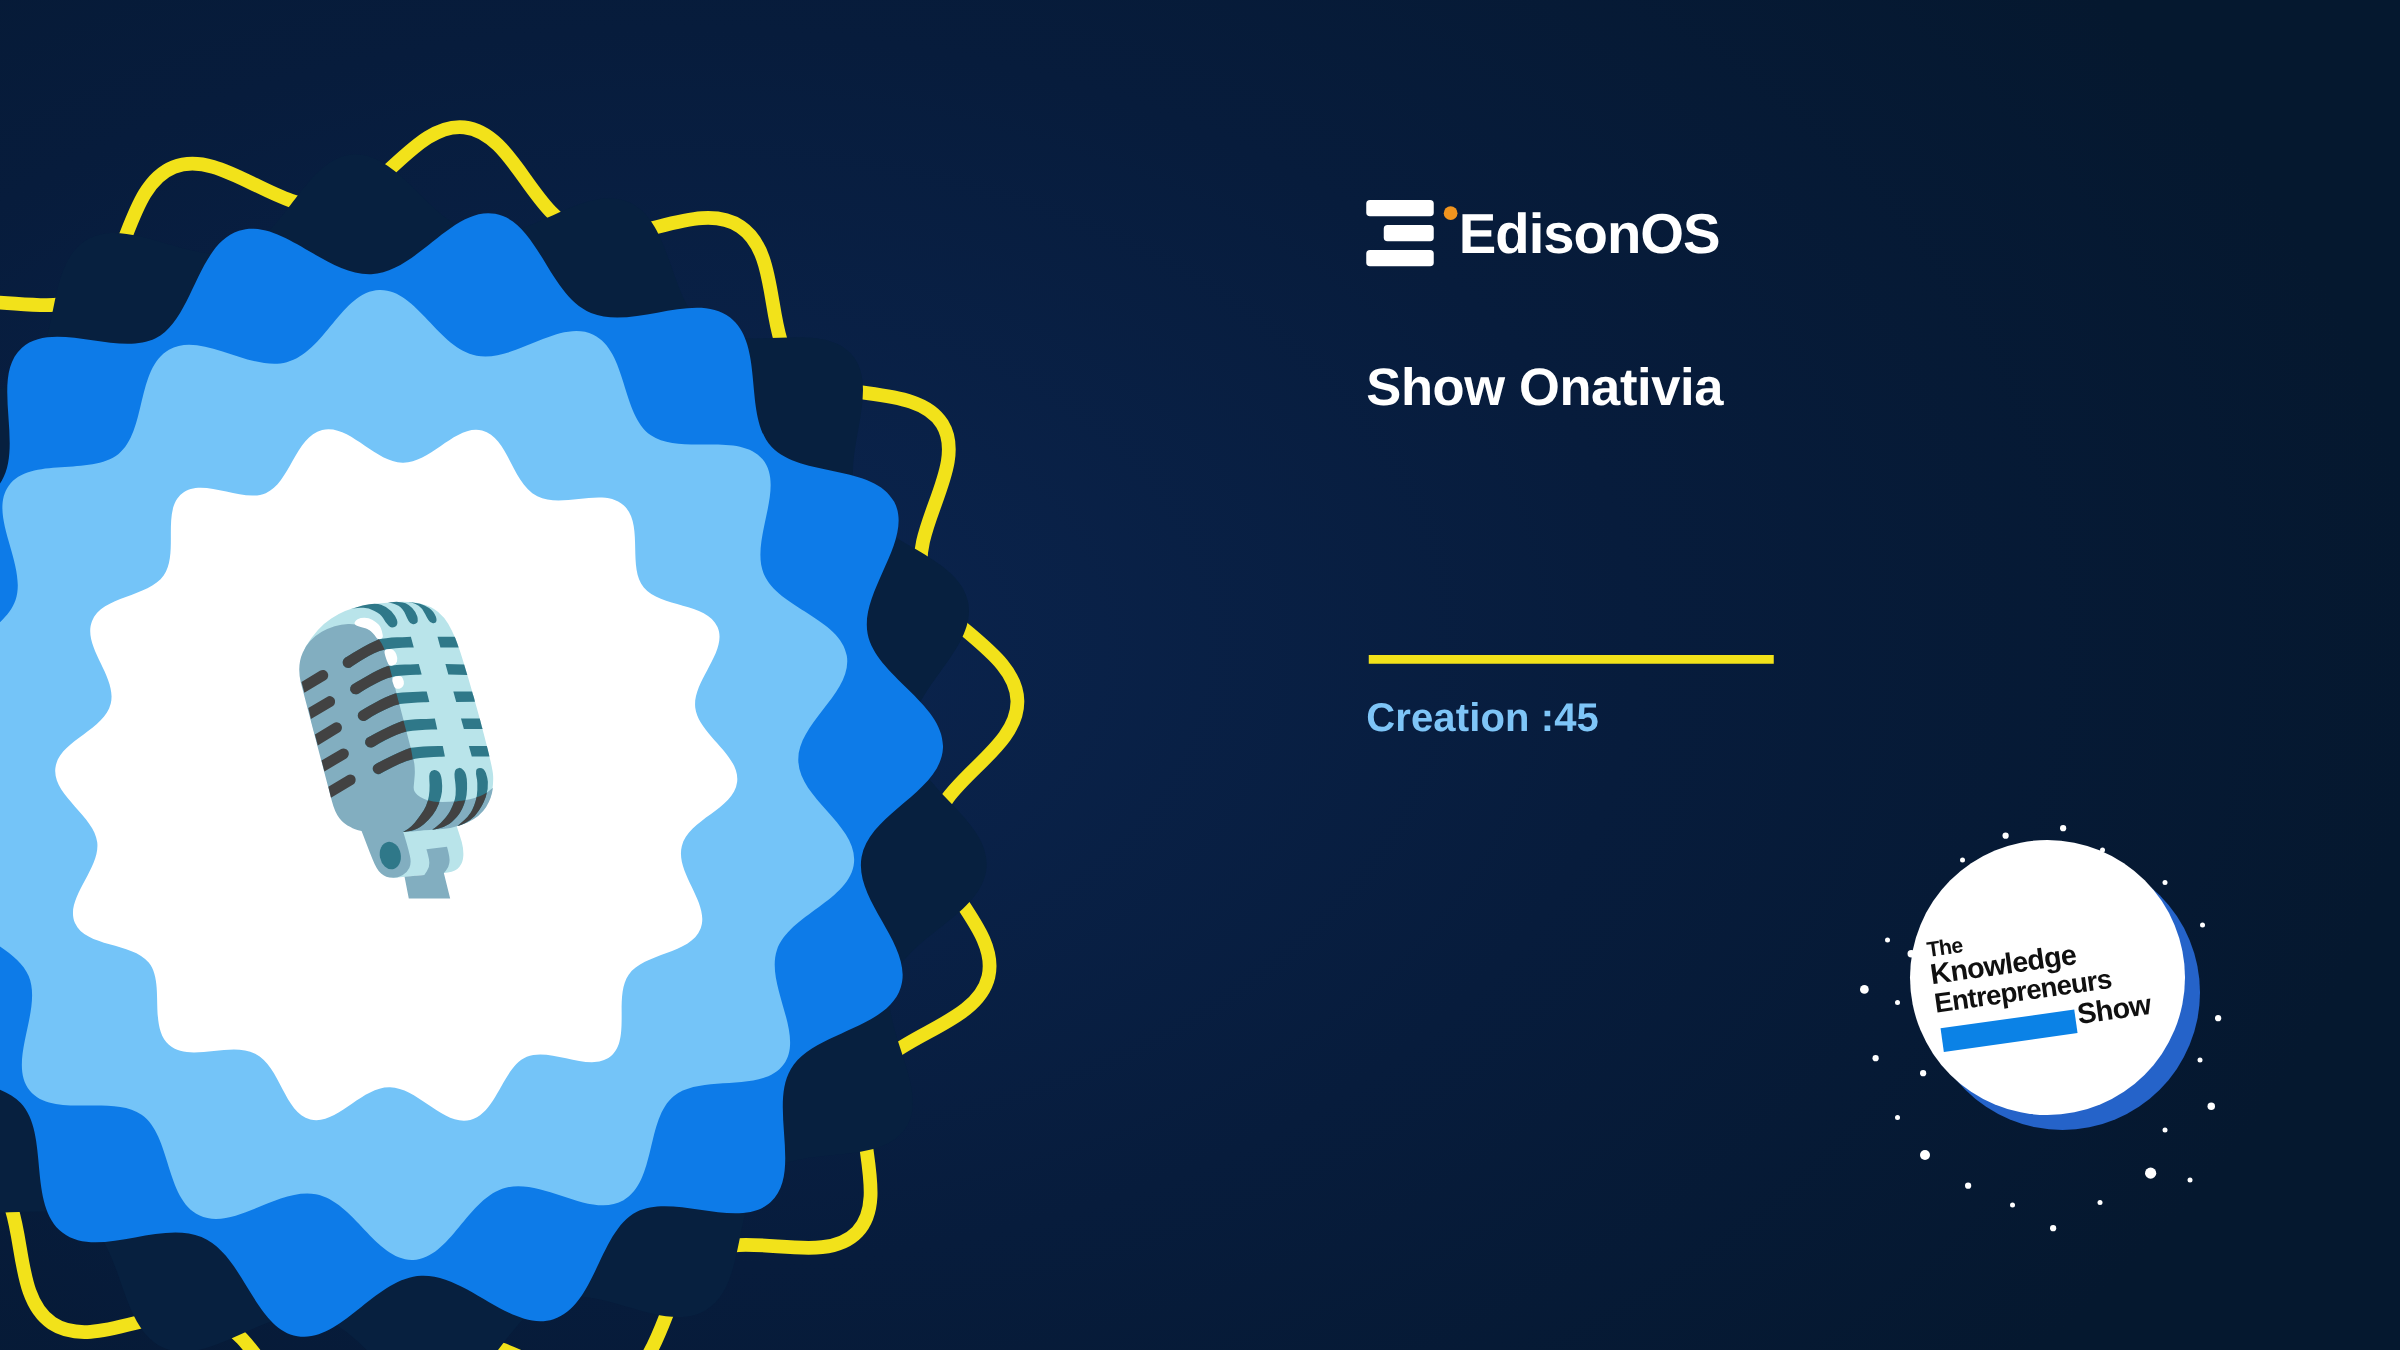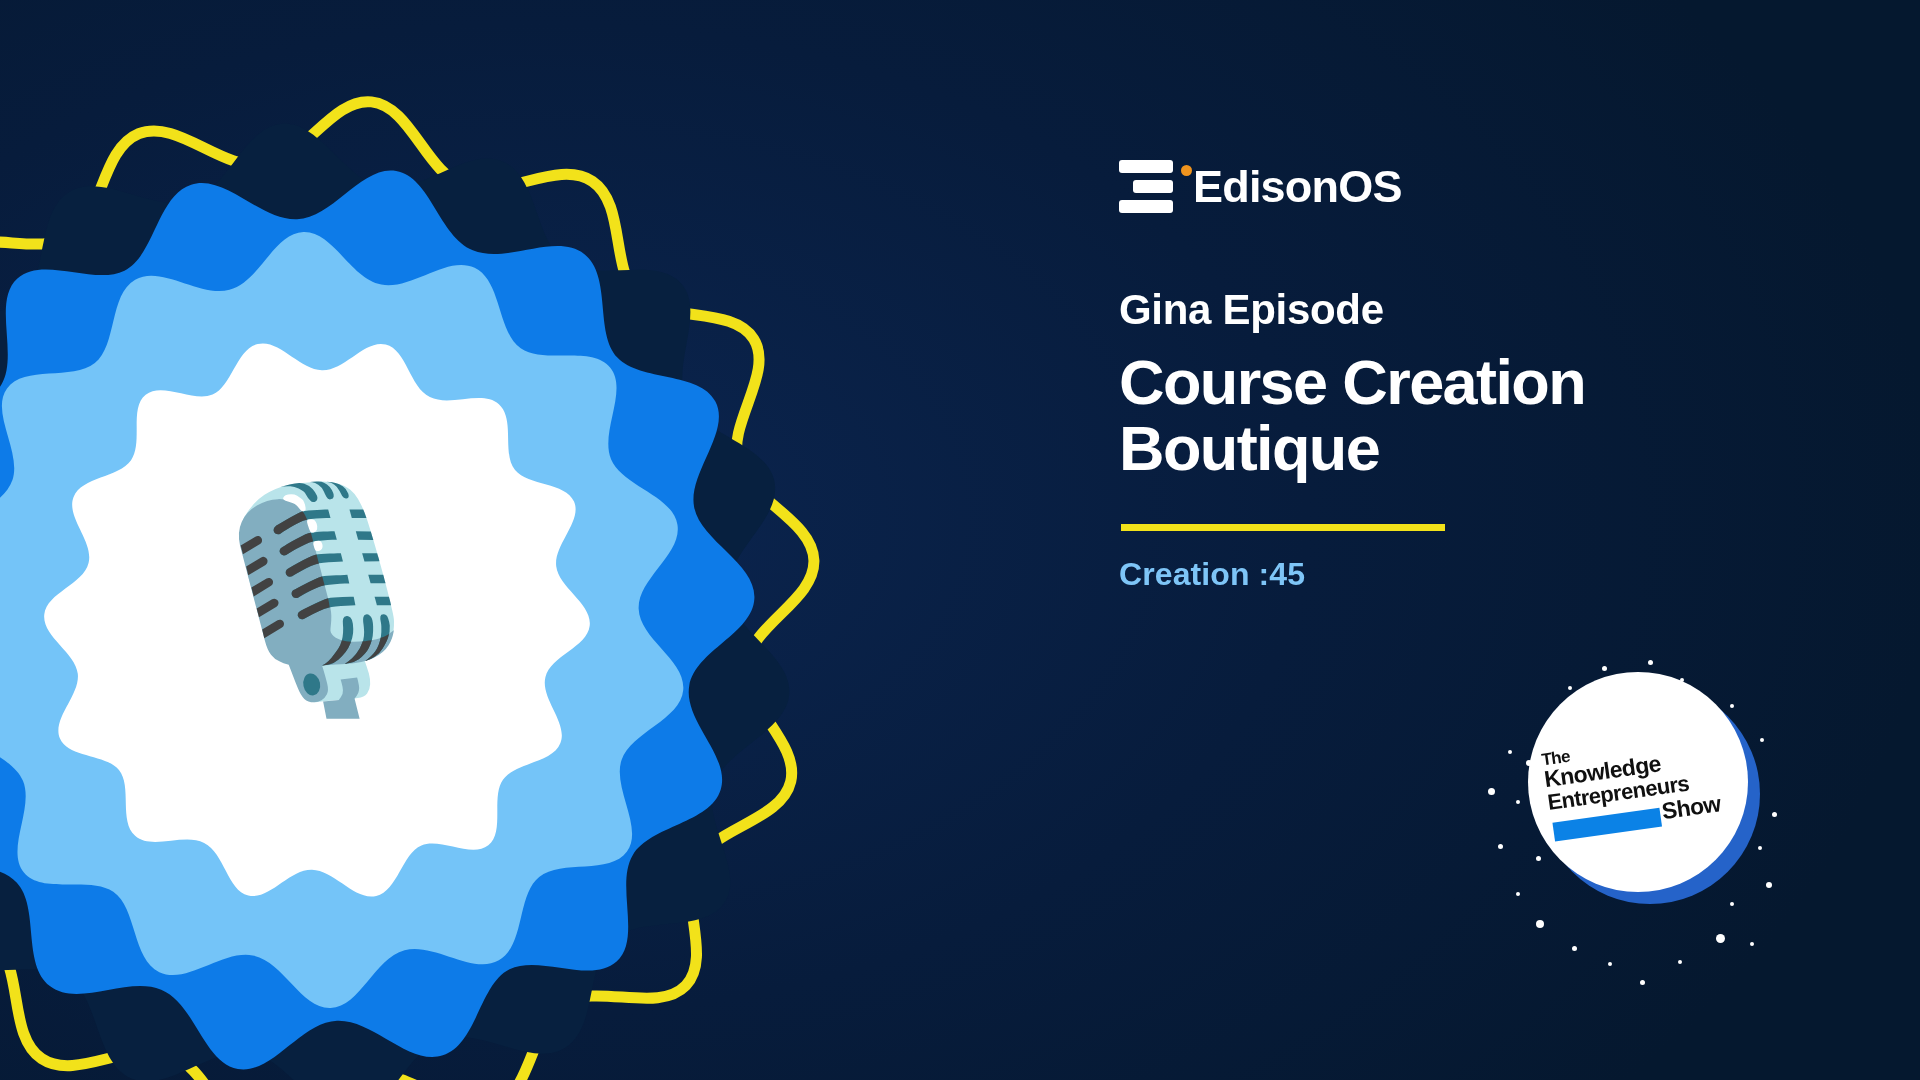--- a/index.html
+++ b/index.html
@@ -28,21 +28,21 @@
     left:50%; top:50%;
     transform:translate(-50%,-50%);
     font-size:216px;
     line-height:1;
     user-select:none;
   }
 
   
   .content{
     position:absolute;
-    left:1119px; top:0;
+    left:1093px; top:0;
     width:800px; height:100%;
   }
 
   .brand{
     position:absolute;
     left:0; top:160px;
     display:flex; align-items:center; gap:20px;
   }
   .brand-mark{
     display:flex; flex-direction:column; gap:7px;
@@ -211,23 +211,22 @@
   <div class="brand">
     <span class="brand-mark">
       <i></i>
         <i></i>
         <i></i>
     </span>
     <span class="brand-name">EdisonOS</span>
     <span class="brand-dot"></span>
   </div>
 
-  <div class="host-name">Gina Episode</div>
-
-  <div class="episode-title">Course Creation Boutique</div>
+  <div class="host-name">Show Onativia</div>
+
 
   <div class="title-rule"></div>
 
   <div class="episode-number">Creation :45</div>
 </div>
 
 <div class="show-badge">
 
   <div class="badge-dots">
     <span style="left:18px;  top:214px; width:5px;  height:5px;"></span>

